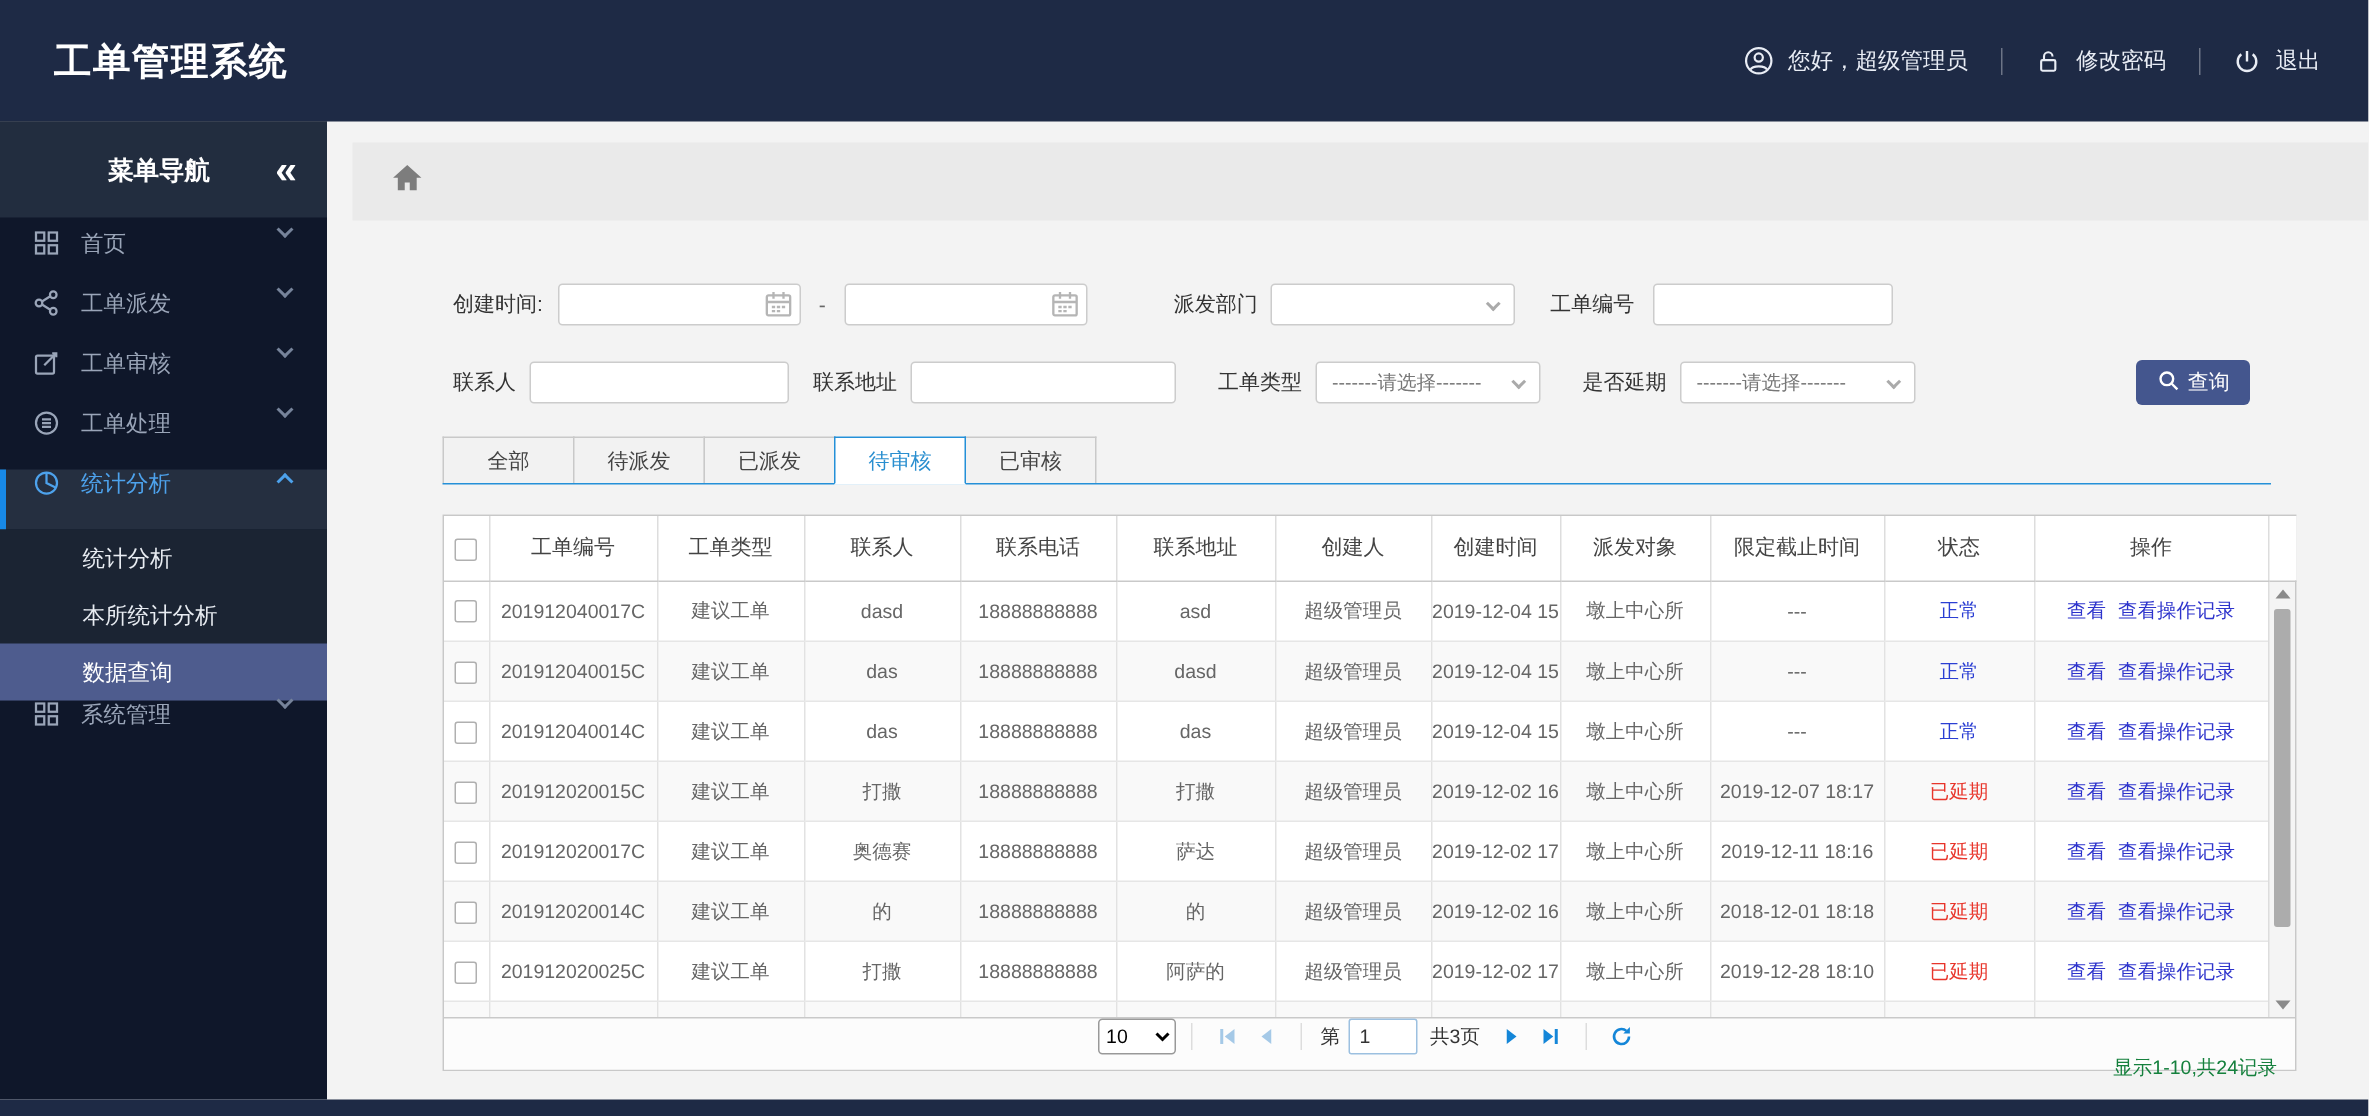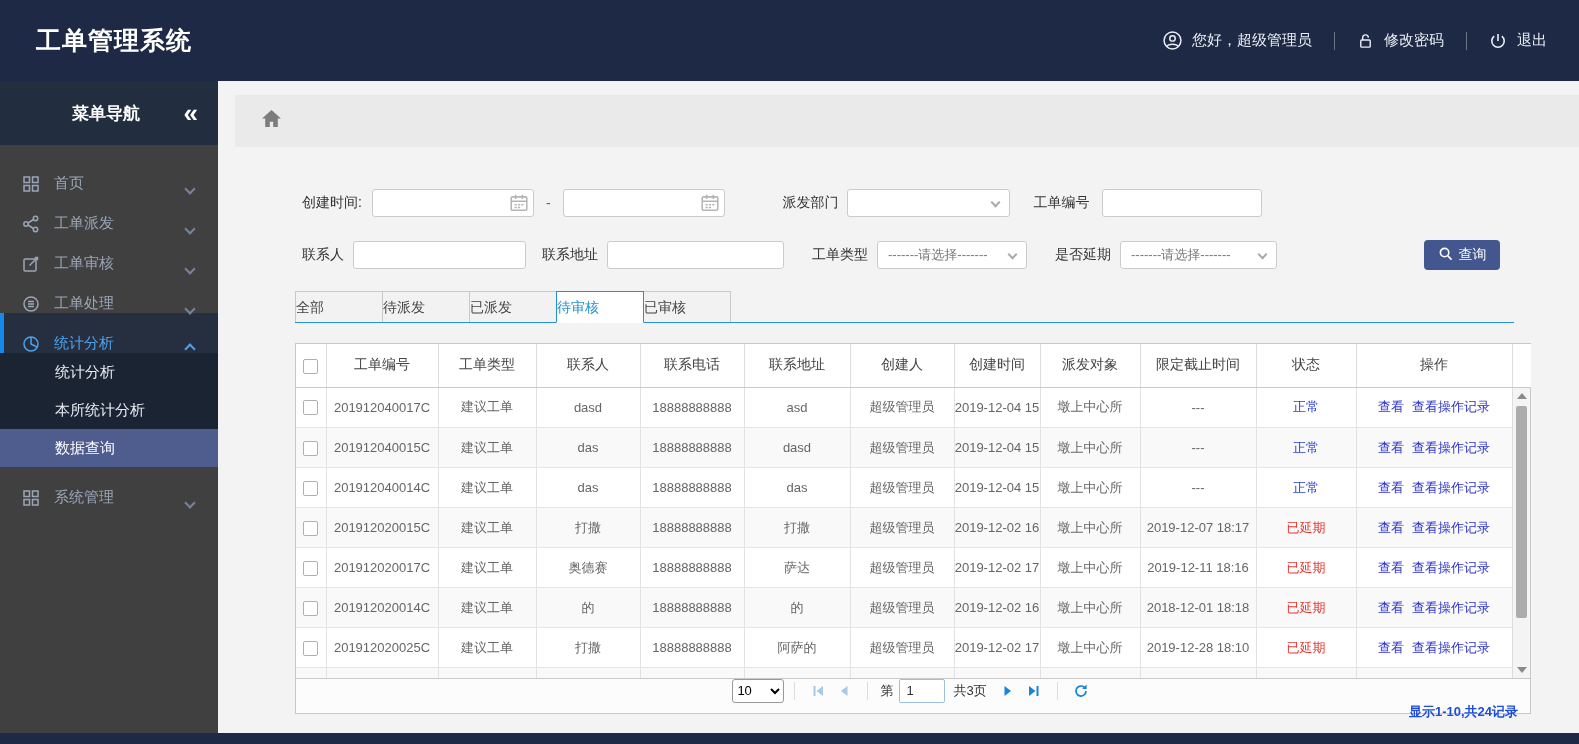--- a/index.html
+++ b/index.html
@@ -9,29 +9,29 @@
   
   .topbar { height:81px; background:#1e2a45; display:flex; align-items:center; justify-content:space-between; padding:0 32px 0 36px; }
   .brand { color:#fff; font-size:25px; font-weight:bold; letter-spacing:1px; }
   .topbar-right { display:flex; align-items:center; color:#e9edf5; font-size:15px; }
   .topbar-item { display:flex; align-items:center; gap:10px; cursor:pointer; }
   .topbar-item svg { display:block; }
   .top-sep { width:1px; height:18px; background:rgba(255,255,255,.35); margin:0 22px; }
 
   
   .layout { display:flex; height:652px; }
-  .sidebar { width:218px; background:#404040; flex-shrink:0; }
+  .sidebar { width:218px; background:#0f172a; flex-shrink:0; }
   .main { flex:1; overflow:hidden;padding-left:17px; }
 
   
   .sidebar-head { height:64px; background:#222d3f; display:flex; align-items:center; padding:0 20px 0 72px; }
   .sidebar-title { color:#fff; font-size:17px; font-weight:bold; }
   .collapse { margin-left:auto; color:#fff; font-size:26px; font-weight:bold; line-height:1; cursor:pointer; }
   .menu { margin-top:8px; }
-  .menu-item { height:40px; display:flex; align-items:flex-end; padding:0 24px 0 22px; color:#9aa5b8; font-size:15px; cursor:pointer; }
+  .menu-item { height:40px; display:flex; align-items:flex-start; padding:0 24px 0 22px; color:#9aa5b8; font-size:15px; cursor:pointer; }
   .menu-item .mi-icon { width:18px; height:18px; margin-right:14px; flex-shrink:0; }
   .chev { width:8px; height:8px; border-right:2px solid #76839a; border-bottom:2px solid #76839a; transform:rotate(45deg); margin-left:auto; margin-top:-4px; }
   .menu-item.active-parent { background:#252f40; border-left:4px solid #1789e8; padding-left:18px; color:#4da2ec; }
   .menu-item.active-parent .chev { border-color:#4da2ec; transform:rotate(-135deg); margin-top:4px; }
   .submenu { background:#1b2433; }
   .submenu-item { height:38px; display:flex; align-items:center; padding-left:55px; color:#e8ecf2; font-size:15px; cursor:pointer; }
   .submenu-item.active { background:#4e5c8e; color:#fff; }
 
   
   .breadcrumb { margin-top:14px; height:52px; background:#eaeaea; display:flex; align-items:center; padding-left:26px; }
@@ -45,21 +45,21 @@
   .date-wrap { position:relative; }
   .date-wrap .t-input { width:162px; padding-right:30px; }
   .cal-icon { position:absolute; right:5px; top:4px; width:20px; height:20px; color:#b5b5b5; }
   .dash { margin:0 12px; color:#666; font-size:14px; }
   .select-box { height:28px; border:1px solid #ccc; border-radius:3px; background:#fff; display:flex; align-items:center; padding:0 10px; font-size:13px; color:#777; cursor:pointer; position:relative; }
   .select-box .chev { border-color:#aaa; margin-top:-2px; width:7px; height:7px; }
   .search-btn { margin-left:auto; margin-right:14px; width:76px; height:30px; background:#44568e; color:#fff; border:none; border-radius:4px; font-size:14px; display:flex; align-items:center; justify-content:center; gap:6px; cursor:pointer; font-family:inherit; }
 
   
   .tabs { margin:22px 65px 0 60px; display:flex; border-bottom:1px solid #2490d8; height:32px; }
-  .tab { width:88px; height:31px; line-height:30px; text-align:left; font-size:14px; color:#444; background:#f2f2f2; border:1px solid #c9c9c9; border-bottom:none; margin-right:-1px; cursor:pointer; }
+  .tab { width:88px; height:31px; line-height:30px; text-align:center; font-size:14px; color:#444; background:#f2f2f2; border:1px solid #c9c9c9; border-bottom:none; margin-right:-1px; cursor:pointer; }
   .tab.active { height:32px; margin-bottom:-1px; background:#fff; border:1px solid #2490d8; border-bottom:1px solid #fff; color:#2a8fd0; position:relative; z-index:2; }
 
   
   .table-frame { margin:20px 65px 0 60px; width:1236px; border:1px solid #c8c8c8; background:#fff; }
   table { border-collapse:collapse; table-layout:fixed; width:100%; }
   th { height:43px; font-weight:normal; font-size:14px; color:#444; text-align:center; background:#fff; border-right:1px solid #ddd; border-bottom:1px solid #c9c9c9; overflow:hidden; white-space:nowrap; }
   th:last-child { border-right:none; }
   .table-body-wrap { height:290px; overflow:hidden; position:relative; }
   td { height:40px; font-size:13px; color:#666; text-align:center; border-right:1px solid #e2e2e2; border-bottom:1px solid #e6e6e6; overflow:hidden; white-space:nowrap; }
   td:last-child { border-right:none; }
@@ -79,21 +79,21 @@
 
   
   .pager { height:35px; border-top:1px solid #c9c9c9; background:#fcfcfc; display:flex; align-items:center; padding:0 12px; font-size:13px; color:#333;flex-direction:column; }
   .pager-left { display:flex; align-items:center; }
   .pg-sep { width:1px; height:18px; background:#ddd; margin:0 10px; }
   .page-size { width:52px; height:24px; font-size:13px; border:1px solid #999; border-radius:3px; background:#fff; font-family:inherit; }
   .pg-btn { width:20px; height:20px; display:flex; align-items:center; justify-content:center; cursor:pointer; margin:0 3px; }
   .page-label { margin:0 6px 0 2px; }
   .page-input { width:46px; height:24px; border:1px solid #9cc0e0; border-radius:2px; padding:0 6px; font-size:13px; color:#333; outline:none; }
   .total-pages { margin:0 8px; }
-  .pager-right { margin-left:auto; color:#1d4ed8;font-weight:bold; }
+  .pager-right { margin-left:auto; color:#15803d; }
 
   .footer-bar { position:absolute; left:0; bottom:0; width:100%; height:11px; background:#1e2a45; }
 </style>
 </head>
 <body>
 
 <header class="topbar">
   <div class="brand">工单管理系统</div>
   <div class="topbar-right">
     <div class="topbar-item">

